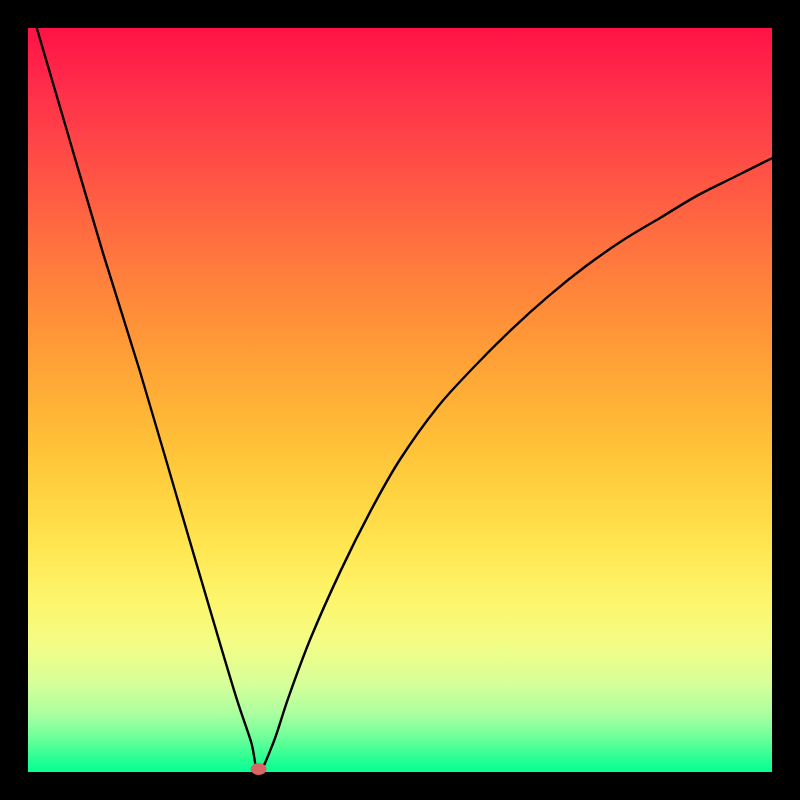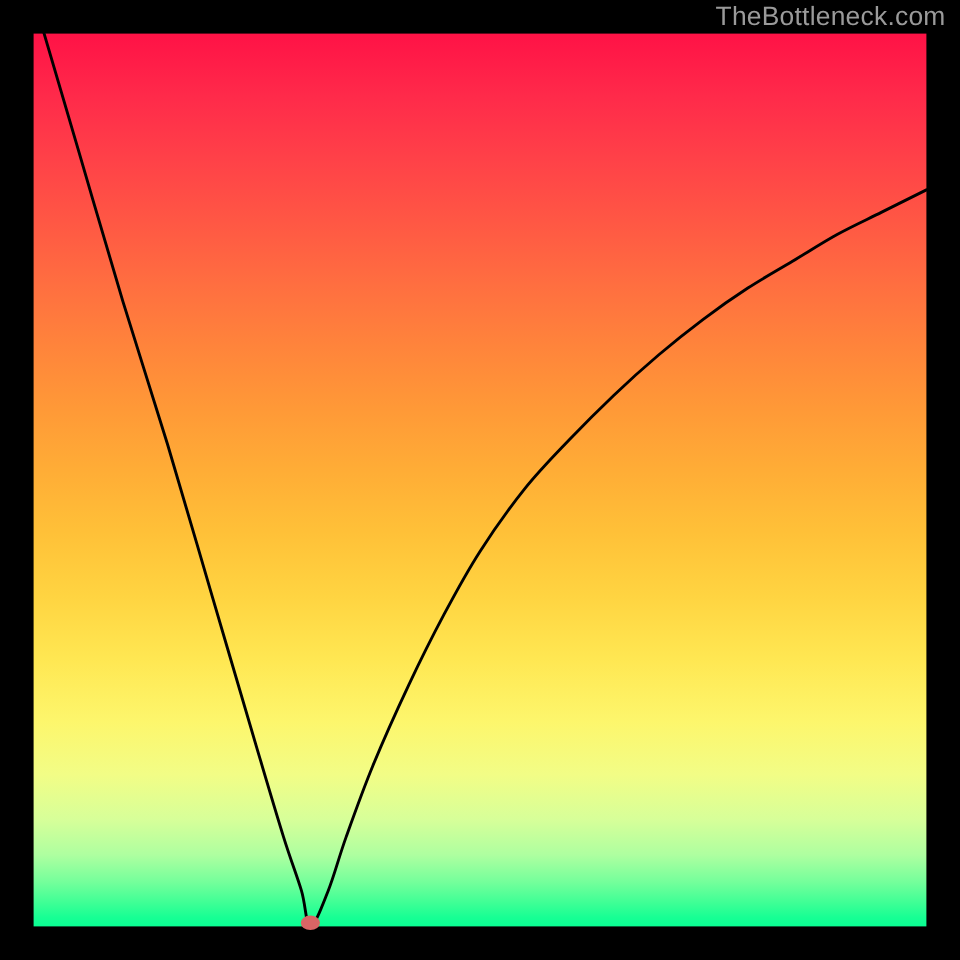--- a/index.html
+++ b/index.html
@@ -66,20 +66,19 @@
   }
   .optimal-marker {
     fill: #d96565;
     stroke: none;
   }
 </style>
 </head>
 <body>
 
 <div class="stage">
-  <div class="watermark">TheBottleneck.com</div>
   <div class="plot">
     <svg class="curve" viewBox="0 0 744 744" preserveAspectRatio="none">
       <path id="bottleneck-curve" fill="none" stroke="#000000" stroke-width="2.4" stroke-linecap="round" stroke-linejoin="round" d="M 0.00 -29.76 C 6.20 -8.68, 24.80 54.56, 37.20 96.72 C 49.60 138.88, 62.00 182.28, 74.40 223.20 C 86.80 264.12, 99.20 301.32, 111.60 342.24 C 124.00 383.16, 136.40 426.56, 148.80 468.72 C 161.20 510.88, 176.08 561.72, 186.00 595.20 C 195.92 628.68, 202.12 649.76, 208.32 669.60 C 214.52 689.44, 219.48 701.84, 223.20 714.24 C 226.92 726.64, 226.92 744.00, 230.64 744.00 C 234.36 744.00, 240.56 726.64, 245.52 714.24 C 250.48 701.84, 254.20 686.96, 260.40 669.60 C 266.60 652.24, 274.04 631.16, 282.72 610.08 C 291.40 589.00, 302.56 564.20, 312.48 543.12 C 322.40 522.04, 332.32 502.20, 342.24 483.60 C 352.16 465.00, 360.84 448.88, 372.00 431.52 C 383.16 414.16, 396.80 394.94, 409.20 379.44 C 421.60 363.94, 434.00 351.54, 446.40 338.52 C 458.80 325.50, 471.20 313.10, 483.60 301.32 C 496.00 289.54, 508.40 278.38, 520.80 267.84 C 533.20 257.30, 545.60 247.38, 558.00 238.08 C 570.40 228.78, 582.80 220.10, 595.20 212.04 C 607.60 203.98, 620.00 197.16, 632.40 189.72 C 644.80 182.28, 657.20 174.22, 669.60 167.40 C 682.00 160.58, 694.40 155.00, 706.80 148.80 C 719.20 142.60, 737.80 133.30, 744.00 130.20"></path>
       <ellipse id="optimal-dot" class="optimal-marker" rx="8" ry="6" cx="230.64" cy="741.00"></ellipse>
     </svg>
   </div>
 </div>
 
 </body></html>

